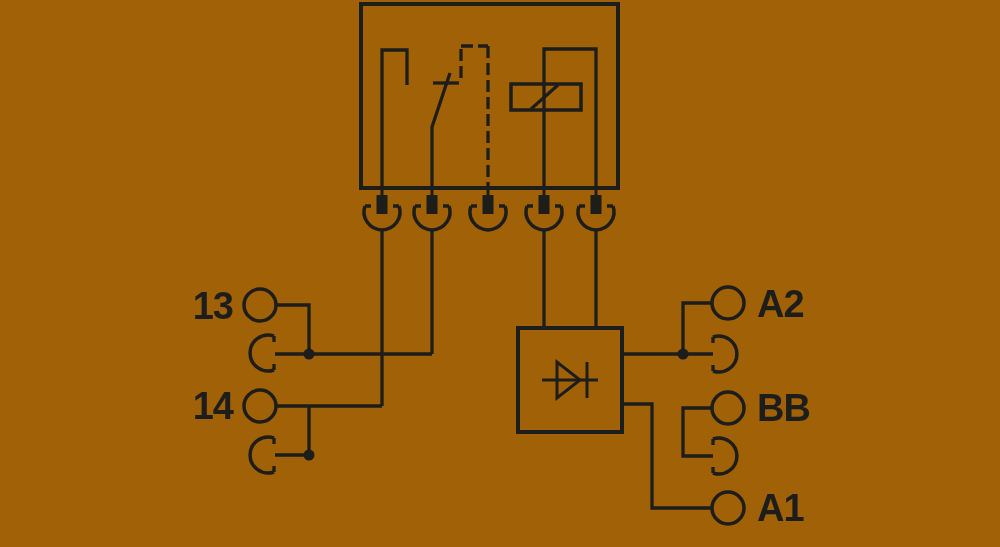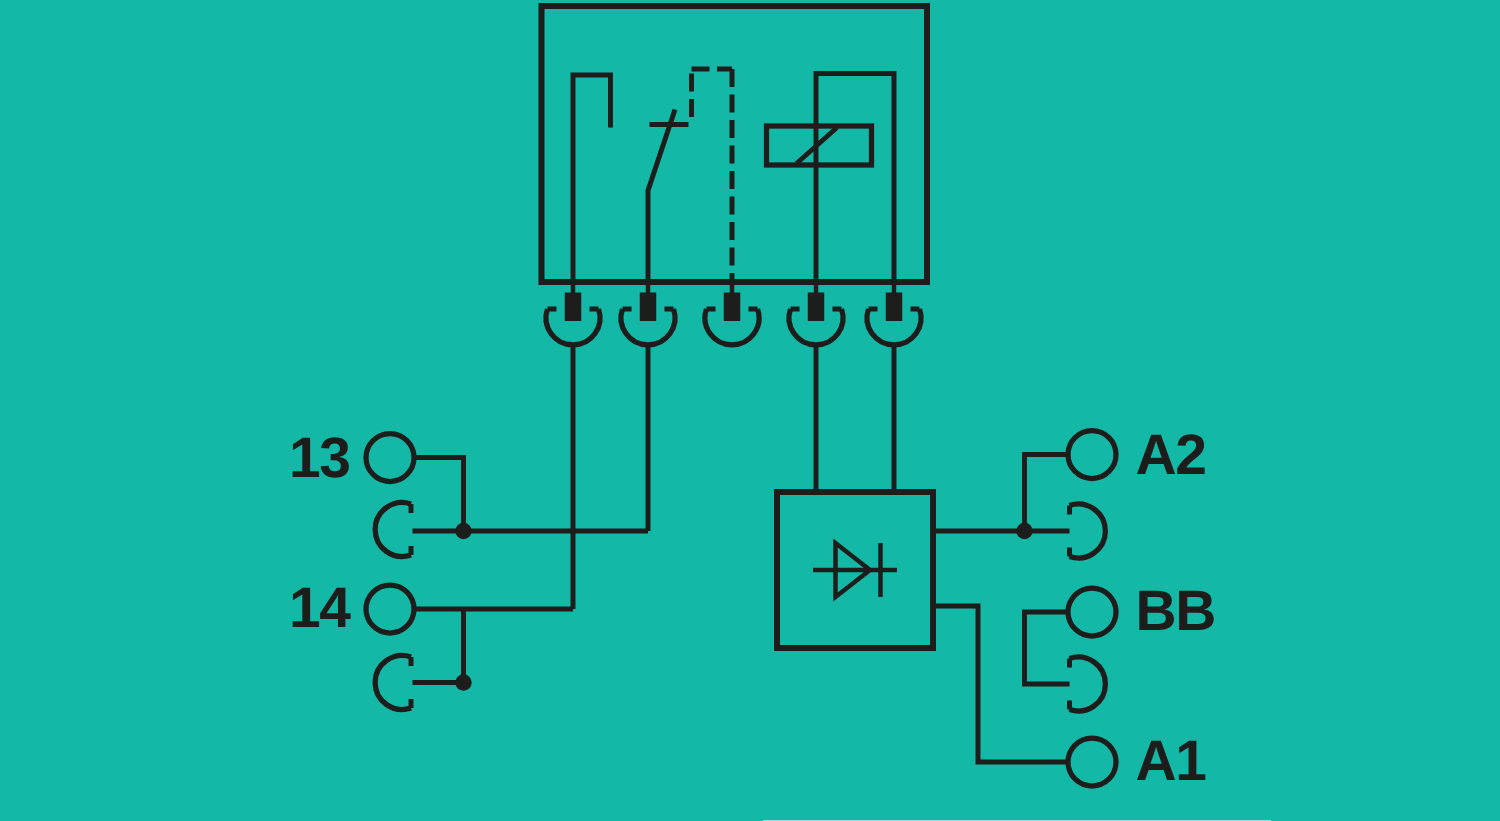--- a/index.html
+++ b/index.html
@@ -5,21 +5,21 @@
   html, body {
     margin: 0;
     padding: 0;
     background: #ffffff;
     font-family: "Liberation Sans", "DejaVu Sans", sans-serif;
   }
   #stage {
     position: relative;
     width: 1000px;
     height: 547px;
-    background: #14b8a6;
+    background: #a16207;
     overflow: hidden;
   }
   #stage svg { display: block; }
   text.term-label {
     font-family: "Liberation Sans", "DejaVu Sans", sans-serif;
     font-weight: bold;
     font-size: 38px;
     letter-spacing: -1px;
     fill: #1d1d1b;
   }

